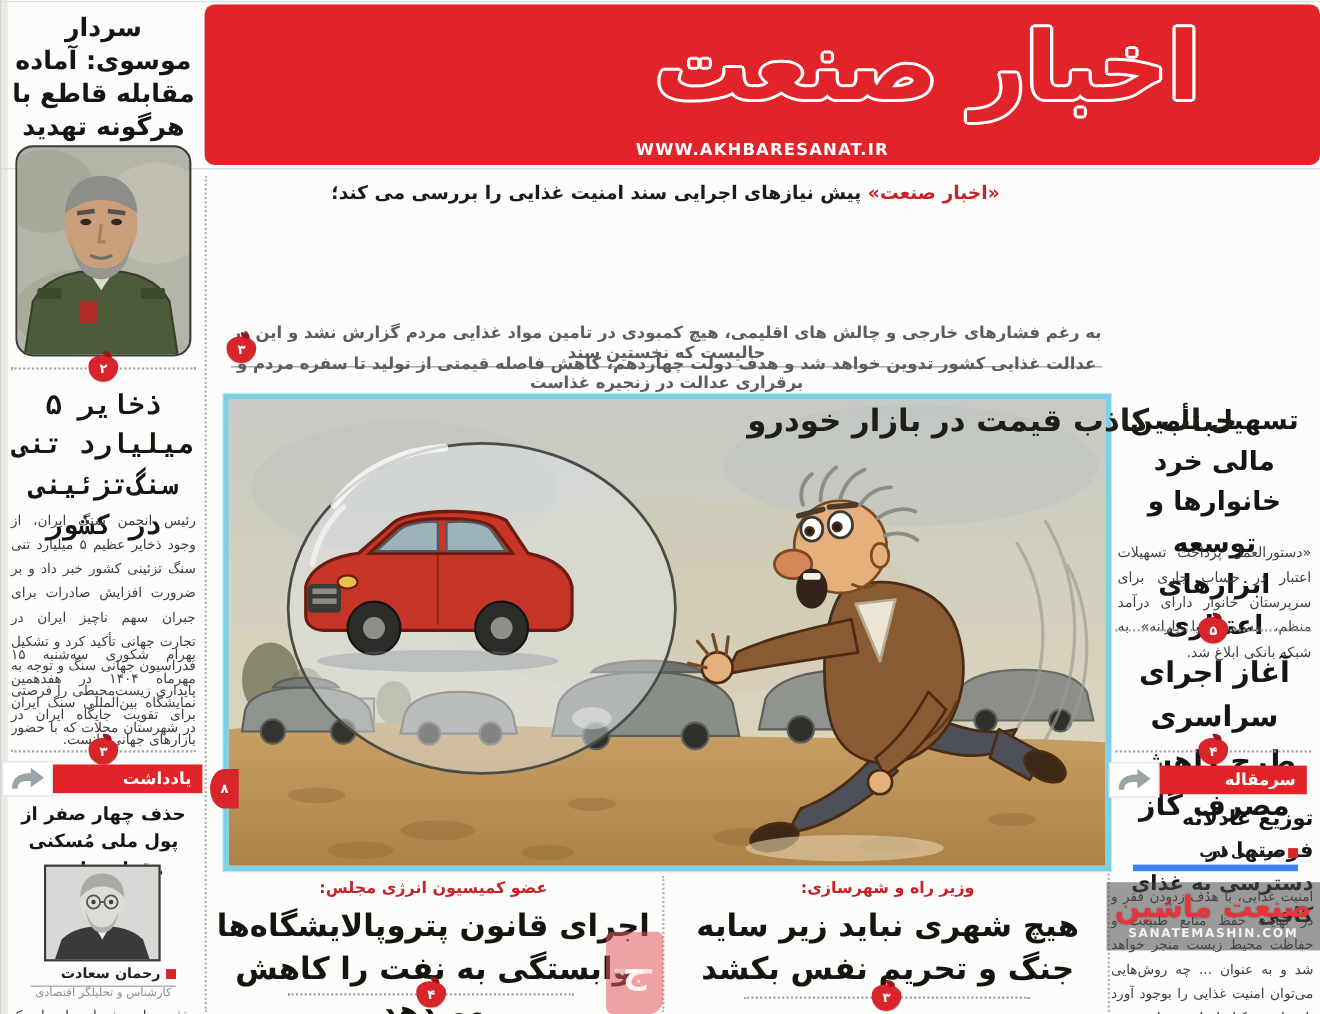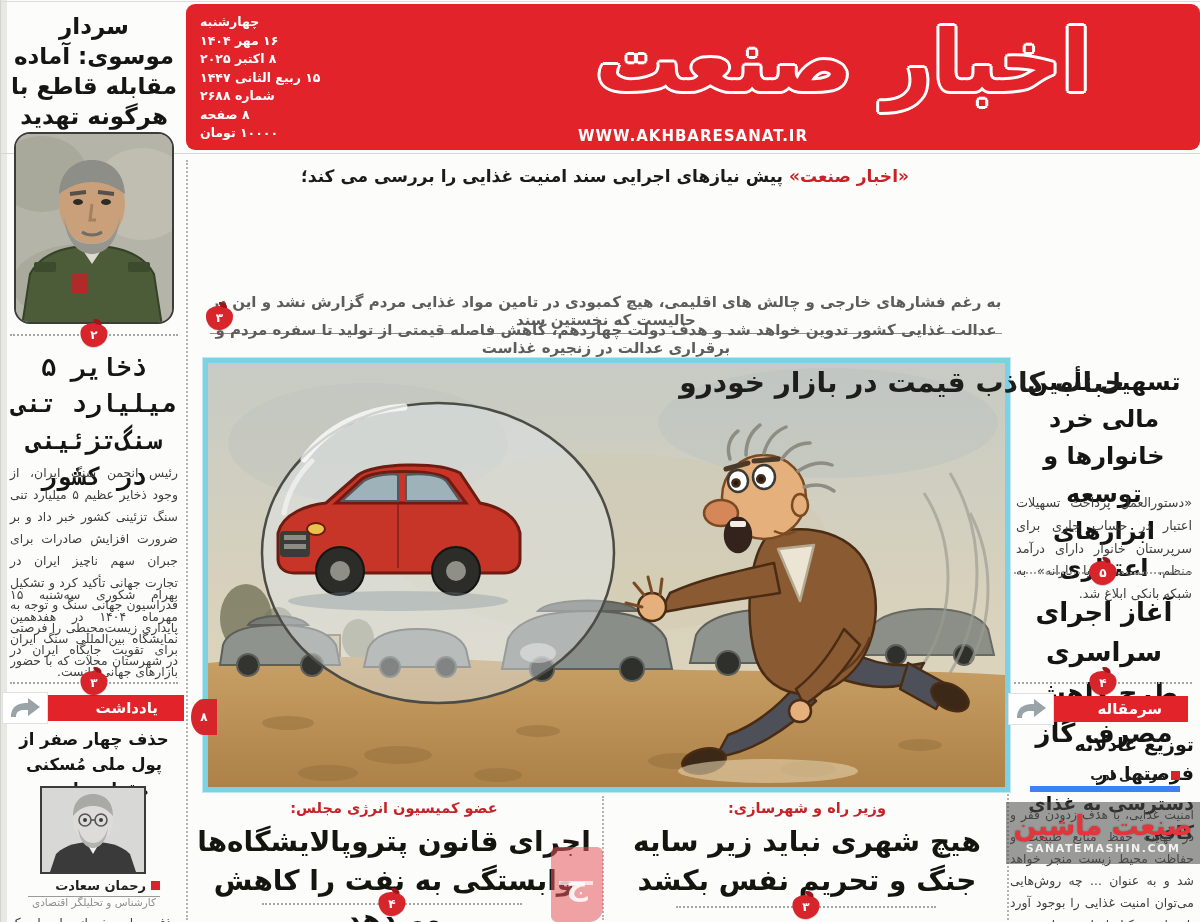--- a/index.html
+++ b/index.html
@@ -22,21 +22,21 @@
   .hl{color:#151513;font-weight:bold;text-align:center;}
   .body-txt{color:#3f3f3f;font-size:12.4px;line-height:1.78;text-align:justify;text-align-last:right;}
   .kicker-red{color:#c62228;font-weight:bold;}
   .dsep{border-top:2px dotted #a5a5a2;height:0;}
   .pmk{position:absolute;left:50%;top:-13px;transform:translateX(-50%);width:27px;height:24px;background:#d8242b;
        border-radius:46% 54% 52% 48%/40% 42% 60% 58%;color:#fff;font-size:12px;font-weight:bold;
        display:flex;align-items:center;justify-content:center;z-index:4;box-shadow:0 1px 0 rgba(0,0,0,.15);}
   .pmk::before{content:"";position:absolute;top:-4px;right:6px;width:8px;height:6px;background:#9c161b;border-radius:0 80% 0 80%;}
   .vsep{border-right:2px dotted #b3b3b0;width:0;}
 
-  .secbar{height:26px;background:#e2242a;color:#fff;font-size:15px;font-weight:bold;display:flex;align-items:center;justify-content:flex-start;padding-right:26px;}
+  .secbar{height:26px;background:#e2242a;color:#fff;font-size:15px;font-weight:bold;display:flex;align-items:center;justify-content:flex-start;padding-right:10px;}
   .arrowbox{width:46px;height:32px;background:#fff;border:1px solid #e0e0de;display:flex;align-items:center;justify-content:center;z-index:3;}
 
   .author-row{display:flex;align-items:center;gap:5px;justify-content:flex-start;border-bottom:1px solid #9a9a97;padding-bottom:3px;}
   .author-sq{width:9px;height:9px;background:#d8242b;flex:0 0 auto;}
   .author-name{font-size:13px;font-weight:bold;color:#222;}
   .author-role{font-size:10.5px;color:#8f8f8c;text-align:center;}
 
   
   .kicker{font-size:17px;text-align:center;color:#1b1b1b;font-weight:bold;}
   .mainhead{font-size:52px;font-weight:bold;color:#121210;text-align:center;white-space:nowrap;letter-spacing:-1px;}
@@ -70,29 +70,20 @@
 </style>
 </head>
 <body>
 
 <div class="page">
 
   <div class="abs edge-strip"></div>
   <div class="abs topline"></div>
 
   <div class="abs masthead">
-    <div class="abs mh-dates">
-      <div>چهارشنبه</div>
-      <div>۱۶ مهر ۱۴۰۴</div>
-      <div>۸ اکتبر ۲۰۲۵</div>
-      <div>۱۵ ربیع الثانی ۱۴۴۷</div>
-      <div>شماره ۲۶۸۸</div>
-      <div>۸ صفحه</div>
-      <div>۱۰۰۰۰ تومان</div>
-    </div>
     <div class="abs mh-logo">اخبار صنعت</div>
     <div class="abs mh-site">WWW.AKHBARESANAT.IR</div>
   </div>
   <div class="abs mh-underline"></div>
 
   <div class="abs vsep" style="left:186px;top:160px;height:760px;"></div>
   <div class="abs vsep" style="left:1007px;top:362px;height:558px;"></div>
   <div class="abs vsep" style="left:602px;top:796px;height:124px;"></div>
 
   <div class="abs hl" style="left:10px;top:12px;width:168px;font-size:23px;line-height:1.3;">سردار موسوی: آماده مقابله قاطع با هرگونه تهدید دشمن هستیم</div>

